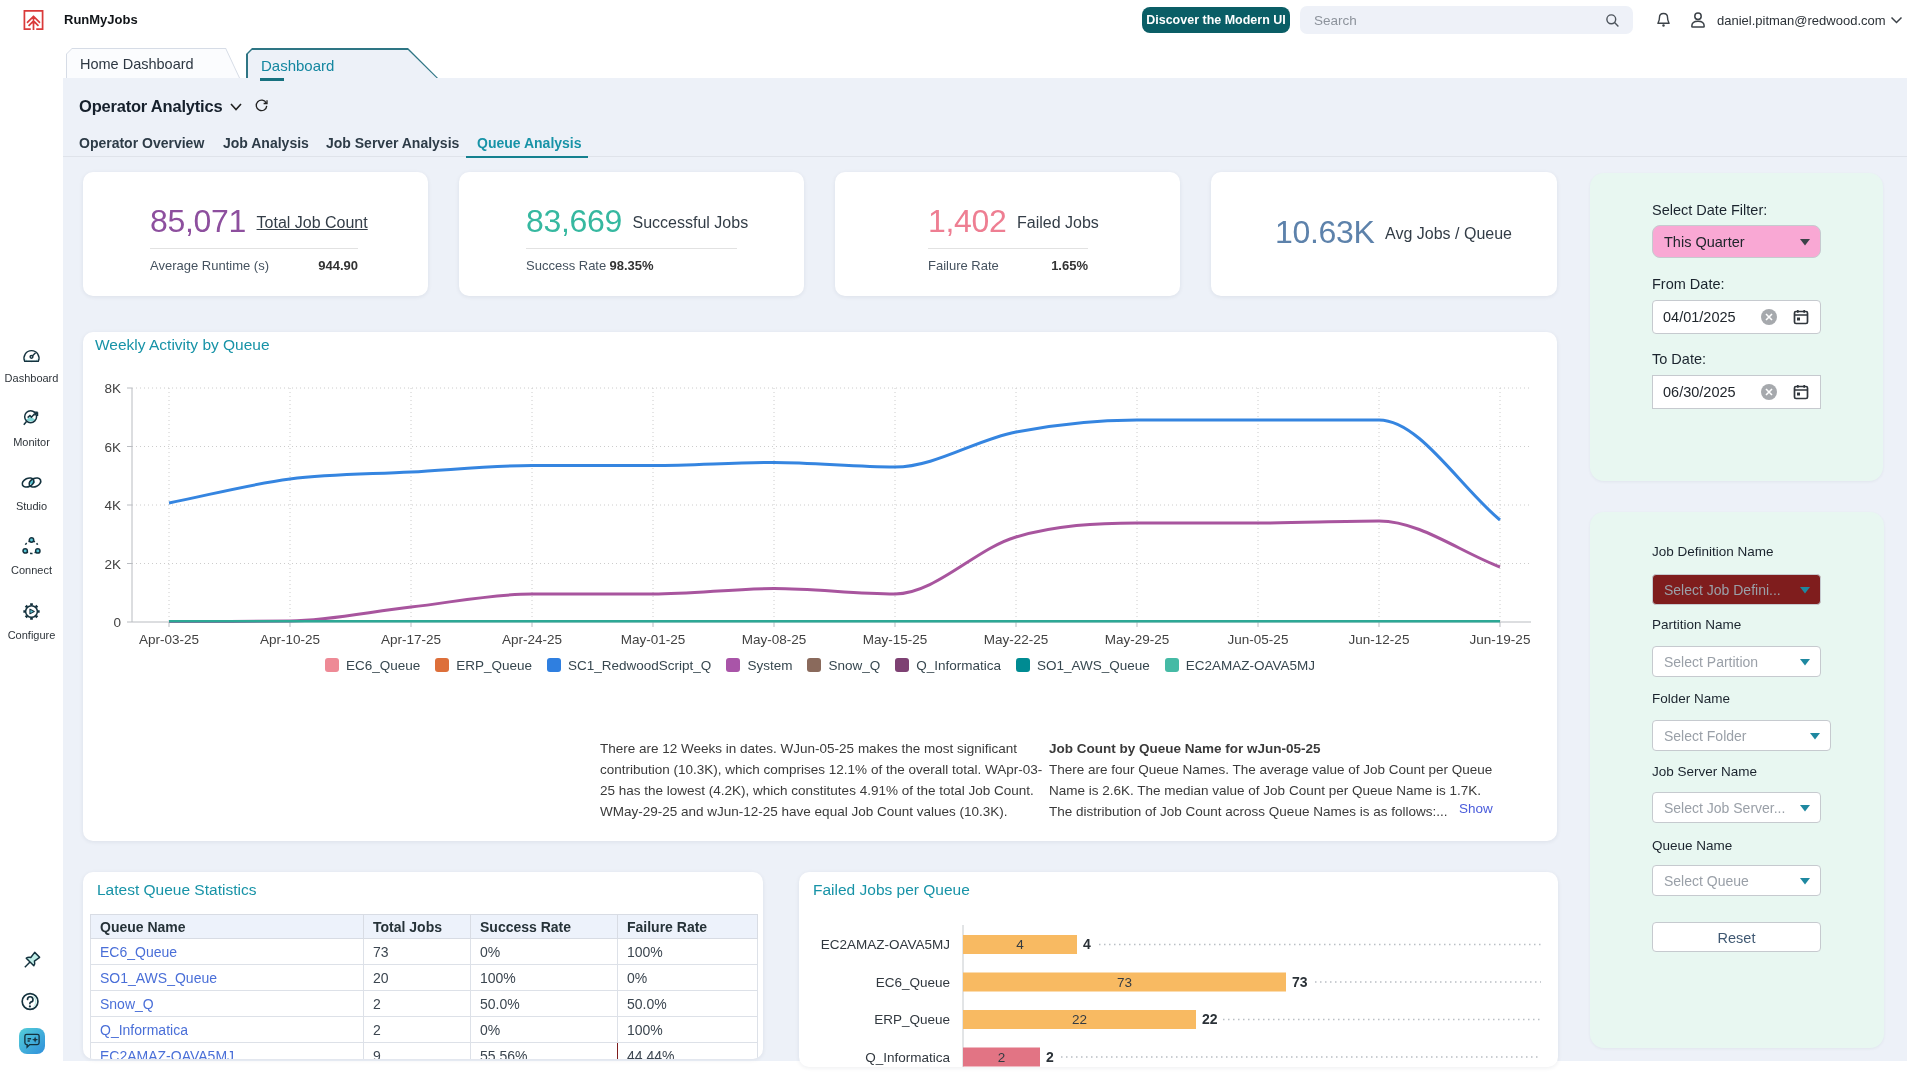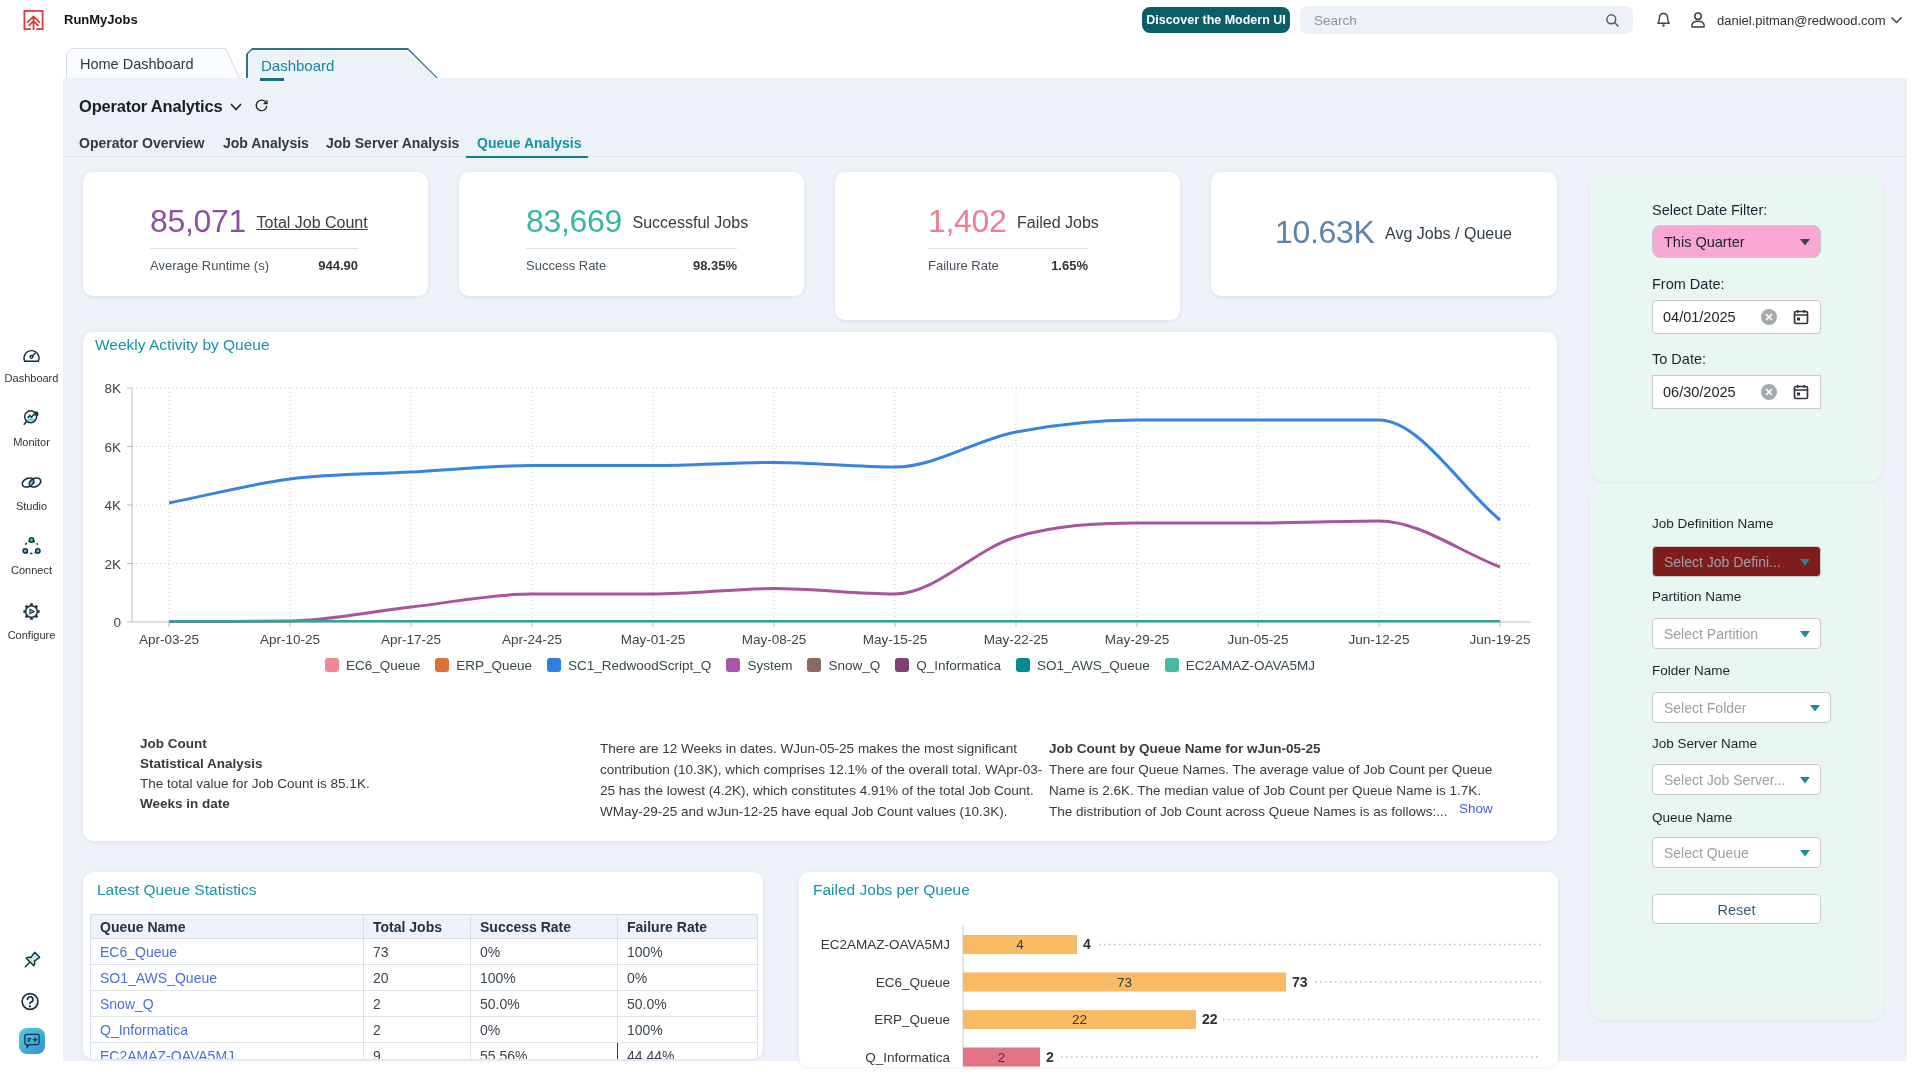--- a/index.html
+++ b/index.html
@@ -147,23 +147,23 @@
   <div class="abs" style="left:67px; top:86px; font-size:13px; color:#45525f;">Average Runtime (s)</div>
   <div class="abs" style="left:67px; top:86px; width:208px; text-align:right; font-size:13px; font-weight:bold; color:#333;">944.90</div>
 </div>
 <div class="card" style="left:459px; top:172px; width:345px; height:124px;">
   <div class="abs" style="left:67px; top:31px; width:300px; white-space:nowrap;">
     <span style="font-size:32px; color:#36b8a0; letter-spacing:-0.3px;">83,669</span>
     <span style="font-size:16px; color:#333d47; position:relative; top:-4px; margin-left:6px; white-space:nowrap;">Successful Jobs</span>
   </div>
   <div class="abs" style="left:67px; top:76px; width:211px; border-top:1px solid #e2e2e2;"></div>
   <div class="abs" style="left:67px; top:86px; font-size:13px; color:#45525f;">Success Rate</div>
-  <div class="abs" style="left:67px; top:86px; width:211px; text-align:right; font-size:13px; font-weight:bold; color:#333;">98.35%</div>
-</div>
-<div class="card" style="left:835px; top:172px; width:345px; height:148px;">
+  <div class="abs" style="left:67px; top:86px; width:211px; text-align:center; font-size:13px; font-weight:bold; color:#333;">98.35%</div>
+</div>
+<div class="card" style="left:835px; top:172px; width:345px; height:124px;">
   <div class="abs" style="left:93px; top:31px; width:300px; white-space:nowrap;">
     <span style="font-size:32px; color:#ee7e92; letter-spacing:-0.3px;">1,402</span>
     <span style="font-size:16px; color:#333d47; position:relative; top:-4px; margin-left:6px; white-space:nowrap;">Failed Jobs</span>
   </div>
   <div class="abs" style="left:93px; top:76px; width:160px; border-top:1px solid #e2e2e2;"></div>
   <div class="abs" style="left:93px; top:86px; font-size:13px; color:#45525f;">Failure Rate</div>
   <div class="abs" style="left:93px; top:86px; width:160px; text-align:right; font-size:13px; font-weight:bold; color:#333;">1.65%</div>
 </div>
 <div class="card" style="left:1211px; top:172px; width:346px; height:124px;">
   <div class="abs" style="left:64px; top:42px; white-space:nowrap;">
@@ -249,23 +249,20 @@
     <span><i style="display:inline-block;width:14px;height:14px;border-radius:3px;background:#ee8a96;vertical-align:-2px;margin-right:7px;"></i>EC6_Queue</span>
     <span><i style="display:inline-block;width:14px;height:14px;border-radius:3px;background:#dd6f3a;vertical-align:-2px;margin-right:7px;"></i>ERP_Queue</span>
     <span><i style="display:inline-block;width:14px;height:14px;border-radius:3px;background:#2f7fe0;vertical-align:-2px;margin-right:7px;"></i>SC1_RedwoodScript_Q</span>
     <span><i style="display:inline-block;width:14px;height:14px;border-radius:3px;background:#a955a8;vertical-align:-2px;margin-right:7px;"></i>System</span>
     <span><i style="display:inline-block;width:14px;height:14px;border-radius:3px;background:#8a6a5c;vertical-align:-2px;margin-right:7px;"></i>Snow_Q</span>
     <span><i style="display:inline-block;width:14px;height:14px;border-radius:3px;background:#7e4173;vertical-align:-2px;margin-right:7px;"></i>Q_Informatica</span>
     <span><i style="display:inline-block;width:14px;height:14px;border-radius:3px;background:#008b92;vertical-align:-2px;margin-right:7px;"></i>SO1_AWS_Queue</span>
     <span><i style="display:inline-block;width:14px;height:14px;border-radius:3px;background:#45baa5;vertical-align:-2px;margin-right:7px;"></i>EC2AMAZ-OAVA5MJ</span>
   </div>
 
-  <div class="abs" style="left:57px; top:402px; width:330px; font-size:13.5px; line-height:20px; color:#3a3a3a;">
-    <b>Job Count</b><br><b>Statistical Analysis</b><br>The total value for Job Count is 85.1K.<br><b>Weeks in date</b>
-  </div>
   <div class="abs" style="left:517px; top:406px; font-size:13.5px; line-height:21px; color:#3a3a3a; white-space:nowrap;">There are 12 Weeks in dates. WJun-05-25 makes the most significant<br>contribution (10.3K), which comprises 12.1% of the overall total. WApr-03-<br>25 has the lowest (4.2K), which constitutes 4.91% of the total Job Count.<br>WMay-29-25 and wJun-12-25 have equal Job Count values (10.3K).</div>
   <div class="abs" style="left:966px; top:406px; font-size:13.5px; line-height:21px; color:#3a3a3a; white-space:nowrap;"><b>Job Count by Queue Name for wJun-05-25</b><br>There are four Queue Names. The average value of Job Count per Queue<br>Name is 2.6K. The median value of Job Count per Queue Name is 1.7K.<br>The distribution of Job Count across Queue Names is as follows:...</div>
   <div class="abs" style="left:1376px; top:469px; font-size:13.5px; color:#4a5cdb;">Show</div>
 </div>
 
 <div class="card" style="left:83px; top:872px; width:680px; height:187px; overflow:hidden;">
   <div class="ttl abs" style="left:14px; top:9px;">Latest Queue Statistics</div>
   <table style="position:absolute; left:7px; top:42px; width:667px; border-collapse:collapse; font-size:14px; table-layout:fixed;">
     <colgroup>
         <col style="width:273px">
@@ -380,21 +377,21 @@
         <path d="M5 5 L11 11 M11 5 L5 11" stroke="#fff" stroke-width="1.6"></path>
       </svg>
     <svg class="abs" style="left:140px; top:8px;" width="16" height="16" viewBox="0 0 16 16" fill="none" stroke="#30363c" stroke-width="1.7">
         <rect x="1.5" y="2.5" width="13" height="12" rx="1.5"></rect>
         <path d="M1.5 6 H14.5 M4.8 1 V3.8 M11.2 1 V3.8"></path>
         <rect x="4" y="8.5" width="3" height="3" fill="#30363c" stroke="none"></rect>
       </svg>
   </div>
 </div>
 
-<div class="abs" style="left:1590px; top:484px; width:294px; height:536px; background:#e8f7f1; border-radius:14px; box-shadow:0 1px 3px rgba(27,43,66,.06);">
+<div class="abs" style="left:1590px; top:512px; width:294px; height:536px; background:#e8f7f1; border-radius:14px; box-shadow:0 1px 3px rgba(27,43,66,.06);">
   <div class="abs" style="left:62px; top:32px; font-size:13.5px; color:#1b242e;">Job Definition Name</div>
   <div class="abs" style="left:62px; top:62px; width:169px; height:31px; background:#7f1d1d; border:1px solid #c6cacf; border-radius:4px;">
     <span class="abs" style="left:11px; top:7px; font-size:14px; color:#9aa0a8;">Select Job Defini...</span>
     <svg class="abs" style="right:10px; top:12px;" width="10" height="7" viewBox="0 0 10 7">
         <path d="M0 0 H10 L5 6.5 Z" fill="#1e88a0"></path>
       </svg>
   </div>
   <div class="abs" style="left:62px; top:105px; font-size:13.5px; color:#1b242e;text-align:center;">Partition Name</div>
   <div class="abs" style="left:62px; top:134px; width:169px; height:31px; background:#fff; border:1px solid #c6cacf; border-radius:4px;">
     <span class="abs" style="left:11px; top:7px; font-size:14px; color:#9aa0a8;">Select Partition</span>

